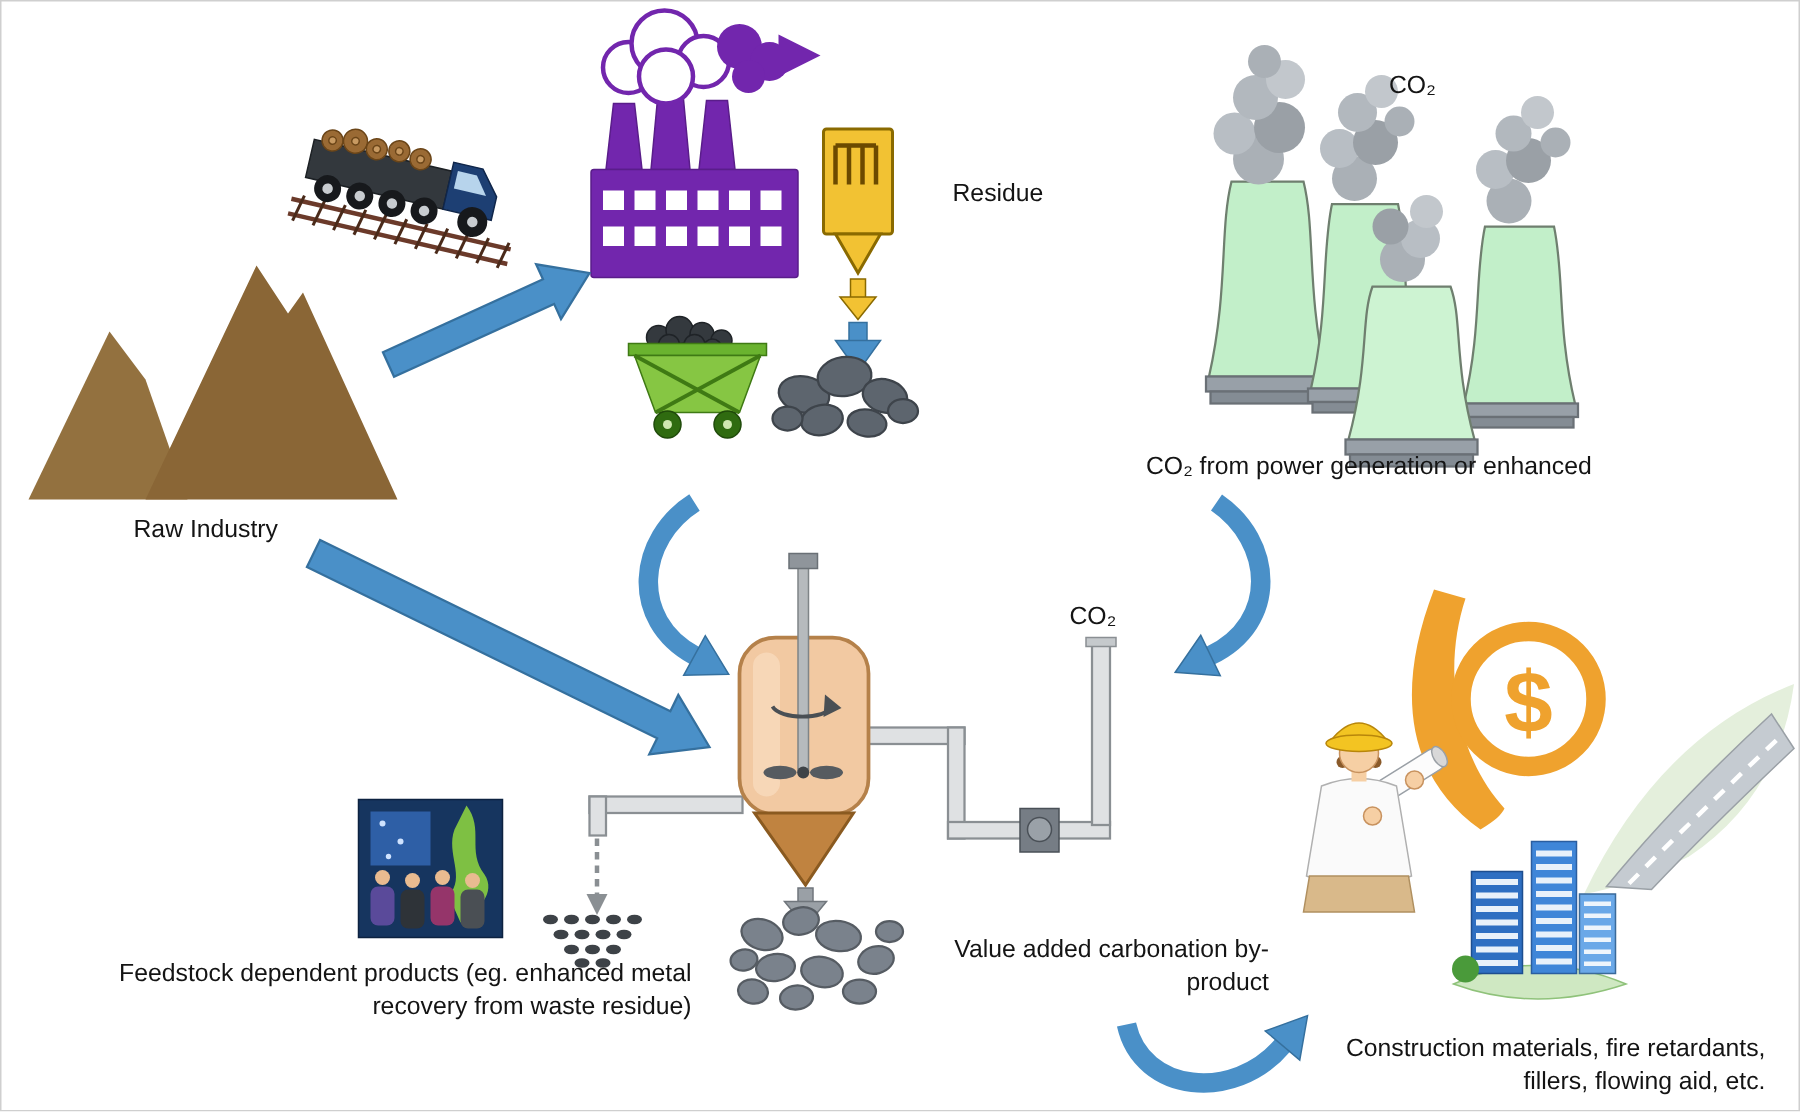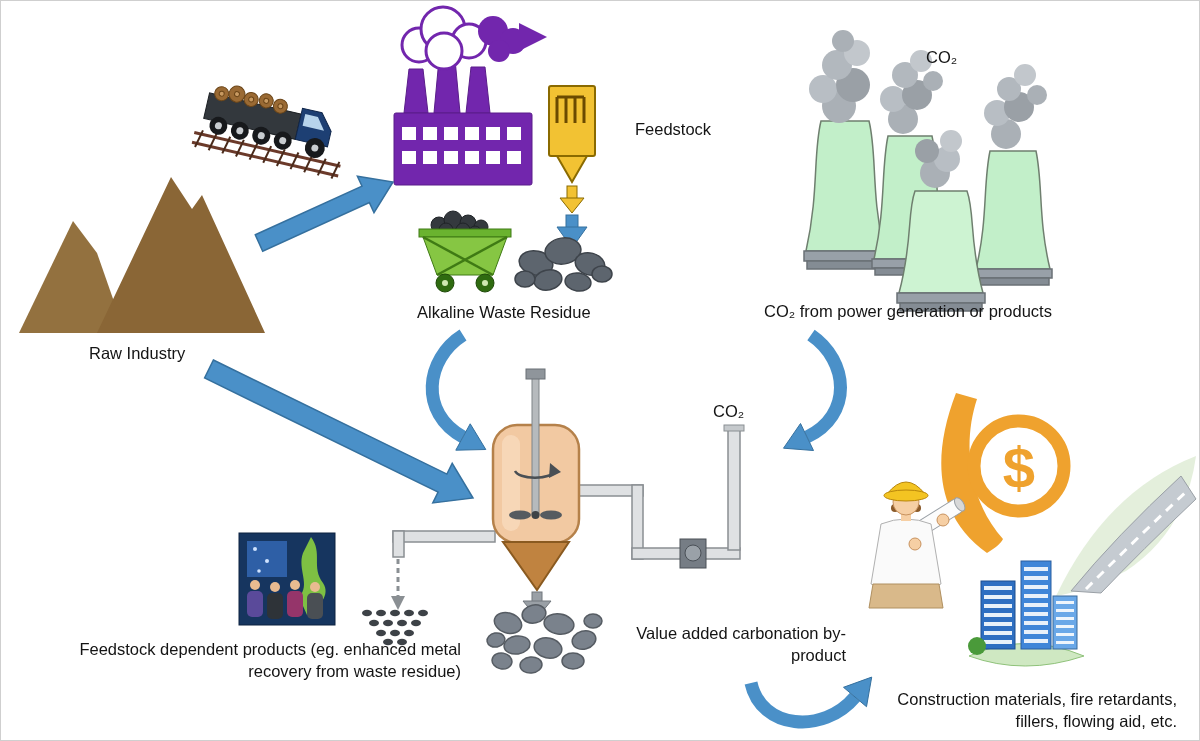--- a/index.html
+++ b/index.html
@@ -351,29 +351,28 @@
         <circle cx="66" cy="52" r="4" fill="#8a5a2a"></circle>
     <circle cx="55" cy="46" r="13" fill="#f6cfa4" stroke="#c8925e"></circle>
     <path d="M36,38 Q55,14 74,38 Z" fill="#f3c422" stroke="#b8860b"></path>
     <ellipse cx="55" cy="39.5" rx="22" ry="5.5" fill="#f3c422" stroke="#b8860b"></ellipse>
     <circle cx="64" cy="88" r="6" fill="#f6cfa4" stroke="#c8925e"></circle>
     <circle cx="92" cy="64" r="6" fill="#f6cfa4" stroke="#c8925e"></circle>
   </g>
 
 </svg>
 
-  <div class="lbl" style="left:634px;top:118px;">Feedstock</div>
+  <div class="lbl" style="left:634px;top:118px;">Residue</div>
 
   <div class="lbl" style="left:925px;top:46px;">CO₂</div>
 
   <div class="lbl" style="left:88px;top:342px;">Raw Industry</div>
 
-  <div class="lbl" style="left:416px;top:301px;">Alkaline Waste Residue</div>
-
-  <div class="lbl" style="left:763px;top:300px;">CO₂ from power generation or products</div>
+
+  <div class="lbl" style="left:763px;top:300px;">CO₂ from power generation or enhanced</div>
 
   <div class="lbl" style="left:712px;top:400px;">CO₂</div>
 
   <div class="lbl" style="left:630px;top:622px;width:215px;">Value added carbonation by-product</div>
 
   <div class="lbl" style="left:60px;top:638px;width:400px;">Feedstock dependent products (eg. enhanced metal recovery from waste residue)</div>
 
   <div class="lbl" style="left:876px;top:688px;width:300px;">Construction materials, fire retardants, fillers, flowing aid, etc.</div>
 </div>
 

